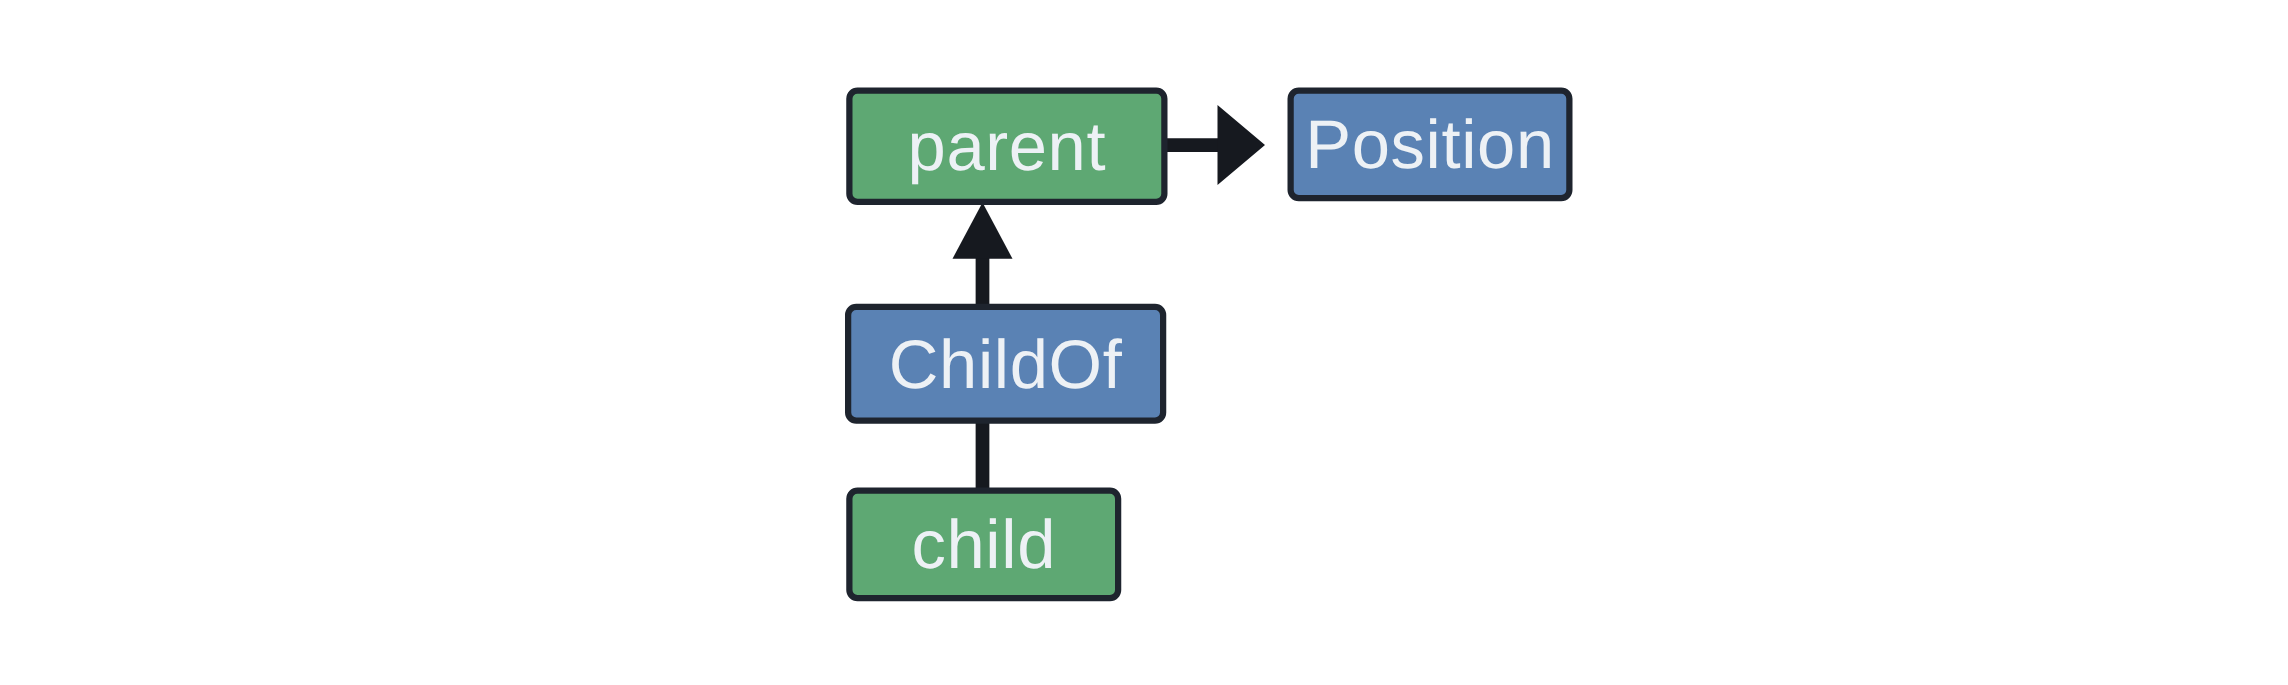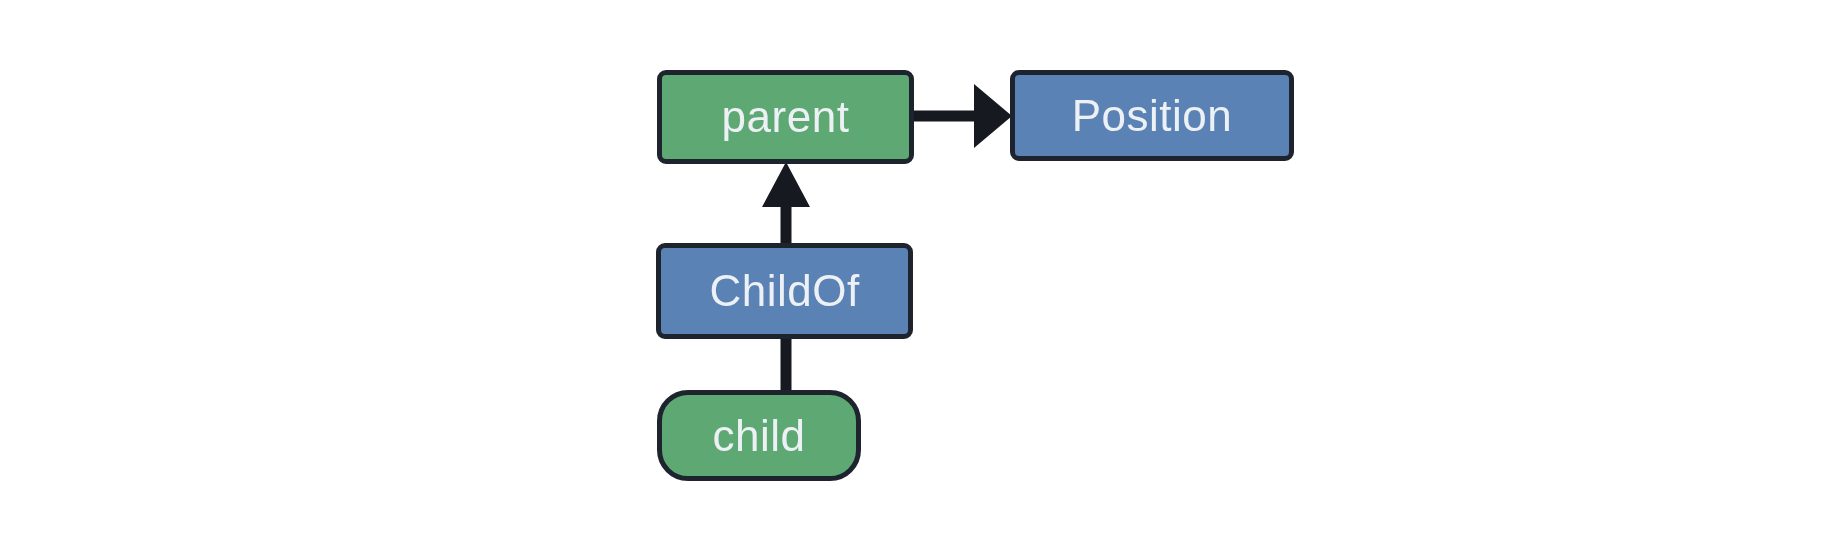--- a/index.html
+++ b/index.html
@@ -30,32 +30,33 @@
     fill: var(--arrow, #16191f);
   }
   .node {
     position: absolute;
     box-sizing: border-box;
     display: flex;
     align-items: center;
     justify-content: center;
     border: 5px solid var(--border, #1e242e);
     border-radius: 9px;
-    font-size: 44px;
+    font-size: 55px;
     line-height: 1;
     color: var(--text, #edf1f5);
     letter-spacing: 0.5px;
+    margin-left: 20px;
   }
   .node.green { background: var(--green, #5ea873); }
   .node.blue  { background: var(--blue, #5a82b4); }
 
   .node-parent   { left: 657px; top: 70px;  width: 257px; height: 94px; }
-  .node-position { left: 1010px; top: 70px; width: 284px; height: 91px; }
+  .node-position { left: 1010px; top: 70px; width: 228px; height: 91px; }
   .node-childof  { left: 656px; top: 243px; width: 257px; height: 96px; }
-  .node-child    { left: 657px; top: 390px; width: 204px; height: 91px; border-radius: 31px; }
+  .node-child    { left: 657px; top: 390px; width: 220px; height: 91px; }
 </style>
 </head>
 <body>
 
 <div class="canvas">
 
   <svg class="edges" viewBox="0 0 1830 548" xmlns="http://www.w3.org/2000/svg" aria-hidden="true">
 
     <g>
       <line x1="914" y1="116" x2="976" y2="116"></line>

